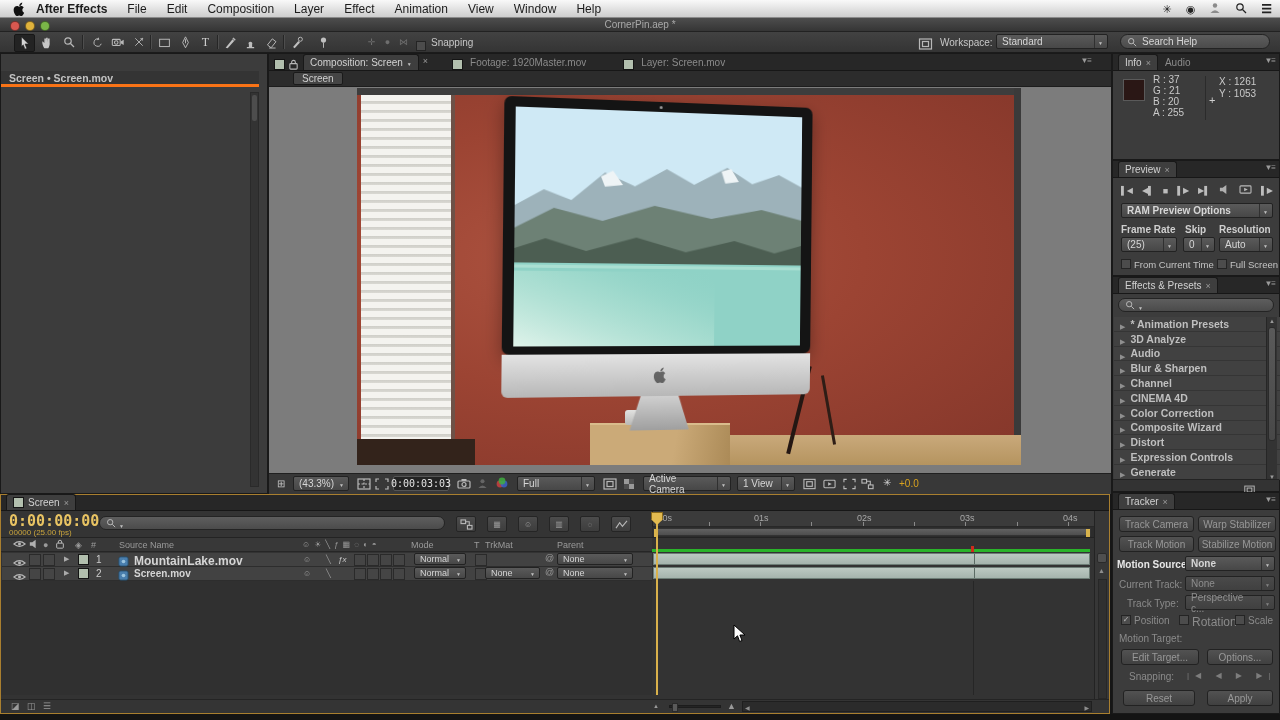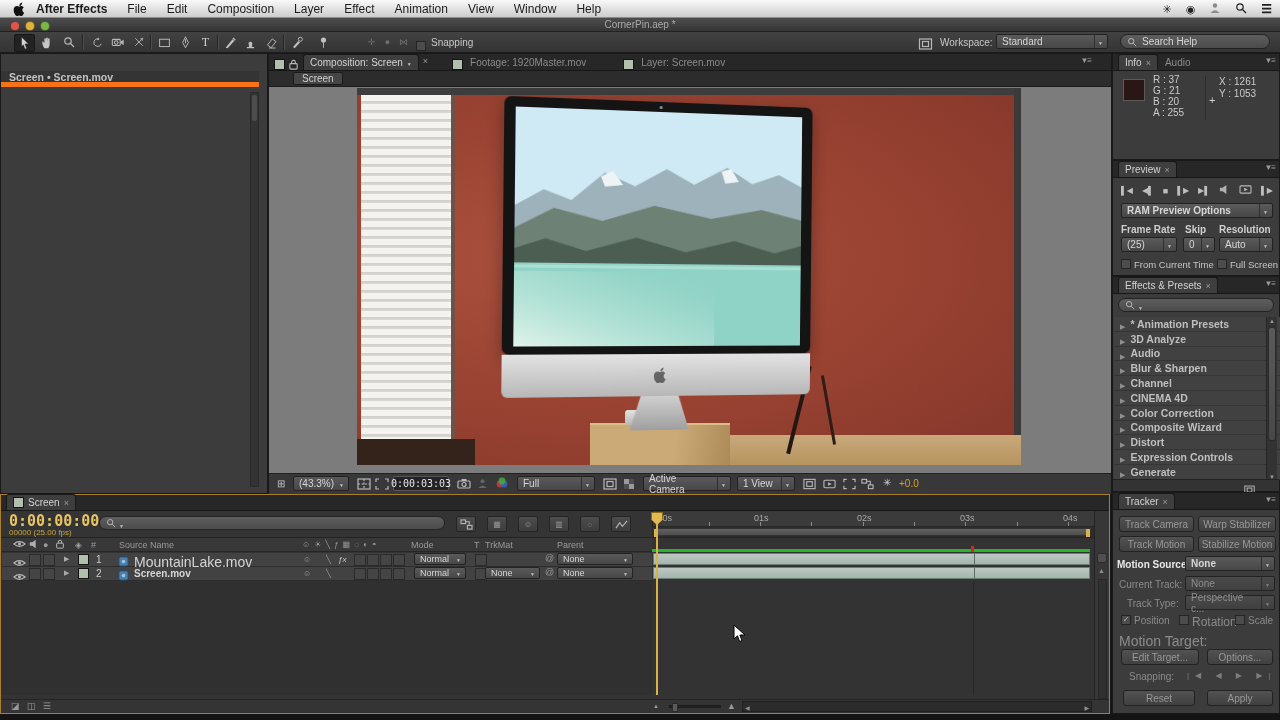--- a/index.html
+++ b/index.html
@@ -312,21 +312,21 @@
   </div>
   <div class="abs" style="left:1120px;top:2px;width:150px;height:15px;background:linear-gradient(#5e5e5e,#4b4b4b);border:1px solid #232323;border-radius:8px;display:flex;align-items:center;padding:0 6px;gap:5px">
     <svg width="10" height="10" class="sic">
         <use href="#i-mag"></use>
       </svg>
     <span style="font-size:10px;color:#d8d8d8">Search Help</span>
   </div>
 </div>
 
 <div class="panel" style="left:0;top:53px;width:268px;height:441px">
-  <div class="abs" style="left:0;top:17px;width:258px;height:16px;background:#343434;border-bottom:5px solid #f97316;display:flex;align-items:center;padding-left:8px">
+  <div class="abs" style="left:0;top:17px;width:258px;height:16px;background:#343434;border-bottom:3px solid #f97316;display:flex;align-items:center;padding-left:8px">
     <span style="font-size:10.5px;font-weight:bold;color:#c3c3c3">Screen • Screen.mov</span>
   </div>
   <div class="abs" style="right:8px;top:38px;width:9px;height:395px;background:#333;border:1px solid #2a2a2a">
     <div style="margin:2px 1px;height:26px;background:#4d4d4d;border-radius:2px"></div>
   </div>
 </div>
 
 <div class="panel" style="left:268px;top:53px;width:844px;height:441px;background:#2f2f2f">
   <div class="tabbar">
     <span class="chip"></span>
@@ -660,21 +660,21 @@
       <span class="ab">
         <span class="ga" style="opacity:.5"></span>
       </span>
     </div>
   <span class="abs chk" style="left:8px;top:122px">✓</span>
   <span class="abs dim" style="left:21px;top:122px;font-size:10px">Position</span>
   <span class="abs chk" style="left:66px;top:122px"></span>
   <span class="abs dim" style="left:79px;top:122px;font-size:12px">Rotation</span>
   <span class="abs chk" style="left:122px;top:122px"></span>
   <span class="abs dim" style="left:135px;top:122px;font-size:10px">Scale</span>
-  <span class="abs dim" style="left:6px;top:140px;font-size:14px">Motion Target:</span>
+  <span class="abs dim" style="left:6px;top:140px;font-size:10px">Motion Target:</span>
   <div class="abs btn" style="left:8px;top:156px;width:78px;height:16px">Edit Target...</div>
   <div class="abs btn" style="left:94px;top:156px;width:66px;height:16px">Options...</div>
   <span class="abs dim" style="left:16px;top:178px;font-size:10px">Snapping:</span>
   <span class="abs" style="left:74px;top:178px;font-size:8px;color:#7d7d7d;letter-spacing:6px">|◀&nbsp;◀&nbsp;▶&nbsp;▶|</span>
   <div class="abs btn" style="left:10px;top:197px;width:72px;height:16px">Reset</div>
   <div class="abs btn" style="left:94px;top:197px;width:66px;height:16px">Apply</div>
 </div>
 
 <div class="panel" style="left:0;top:494px;width:1110px;height:220px;border:1px solid #a97f2f;background:#333">
   <div class="tabbar" style="height:16px">
@@ -737,21 +737,21 @@
           <use href="#i-eye"></use>
         </svg></span>
     <span class="cell" style="left:27px;top:1px"></span>
     <span class="cell" style="left:41px;top:1px"></span>
     <span class="abs" style="left:62px;top:2px;font-size:7px;color:#aaa">▶</span>
     <span class="chip" style="position:absolute;left:76px;top:1px"></span>
     <span class="abs" style="left:94px;top:1px;font-size:10px;color:#ccc">1</span>
     <span class="abs" style="left:116px;top:0"><svg width="11" height="11">
           <use href="#i-film"></use>
         </svg></span>
-    <span class="abs" style="left:132px;top:1px;font-size:14px;font-weight:normal;color:#d5d5d5">MountainLake.mov</span>
+    <span class="abs" style="left:132px;top:1px;font-size:12px;font-weight:bold;color:#d5d5d5">MountainLake.mov</span>
     <span class="sw" style="left:301px">☺</span>
     <span class="sw" style="left:324px">╲</span>
     <span class="sw" style="left:336px;font-style:italic;color:#ccc">ƒx</span>
     <span class="cell" style="left:352px;top:1px"></span>
     <span class="cell" style="left:365px;top:1px"></span>
     <span class="cell" style="left:378px;top:1px"></span>
     <span class="cell" style="left:391px;top:1px"></span>
     <div class="abs dd" style="left:412px;top:0;width:52px;height:12px;font-size:9px">
         <span>Normal</span>
         <span class="sp"></span>

